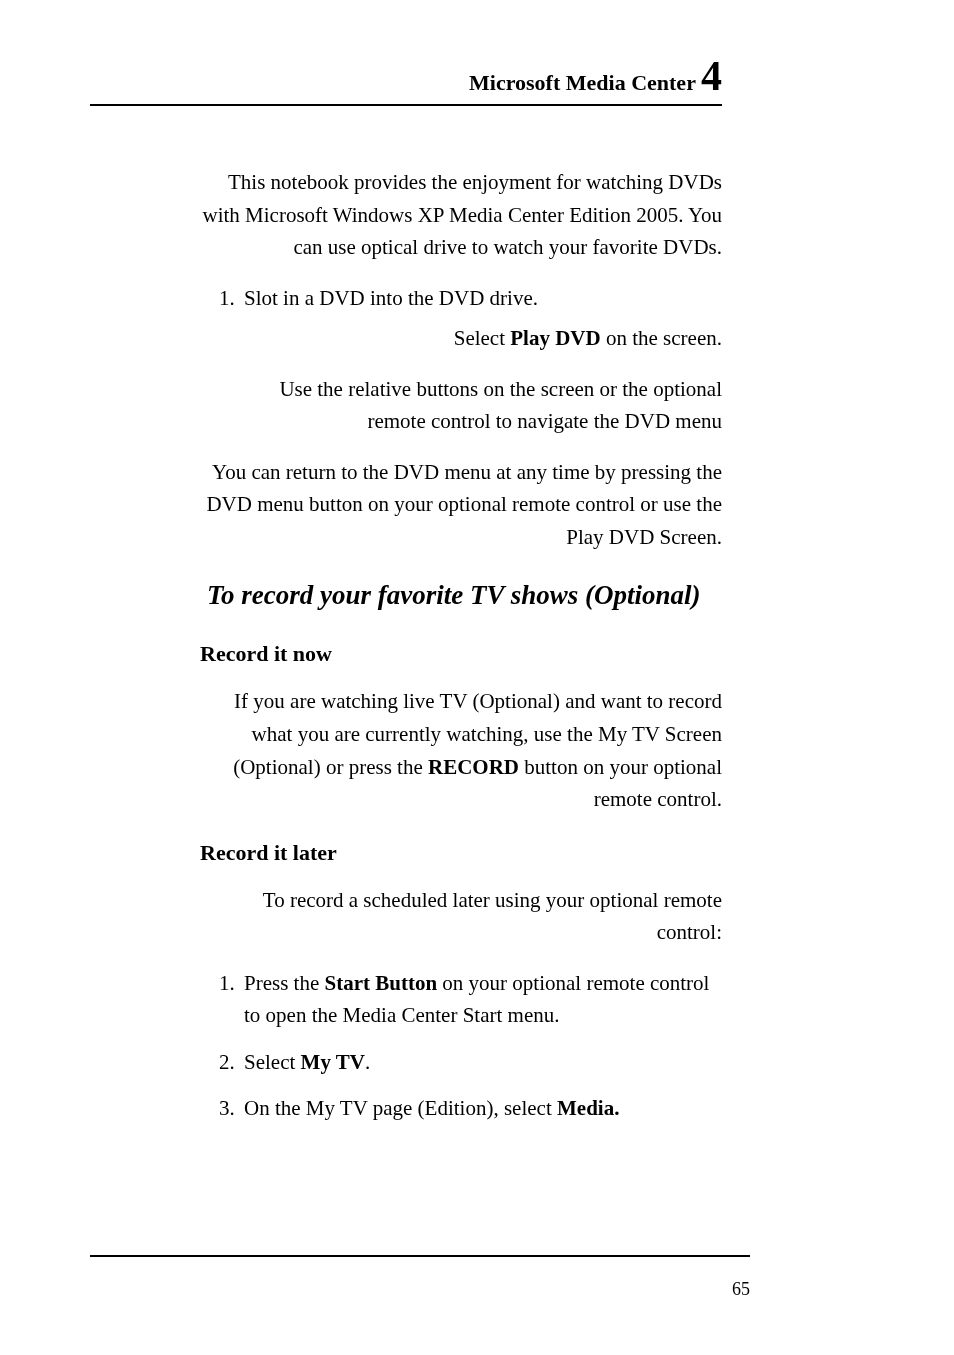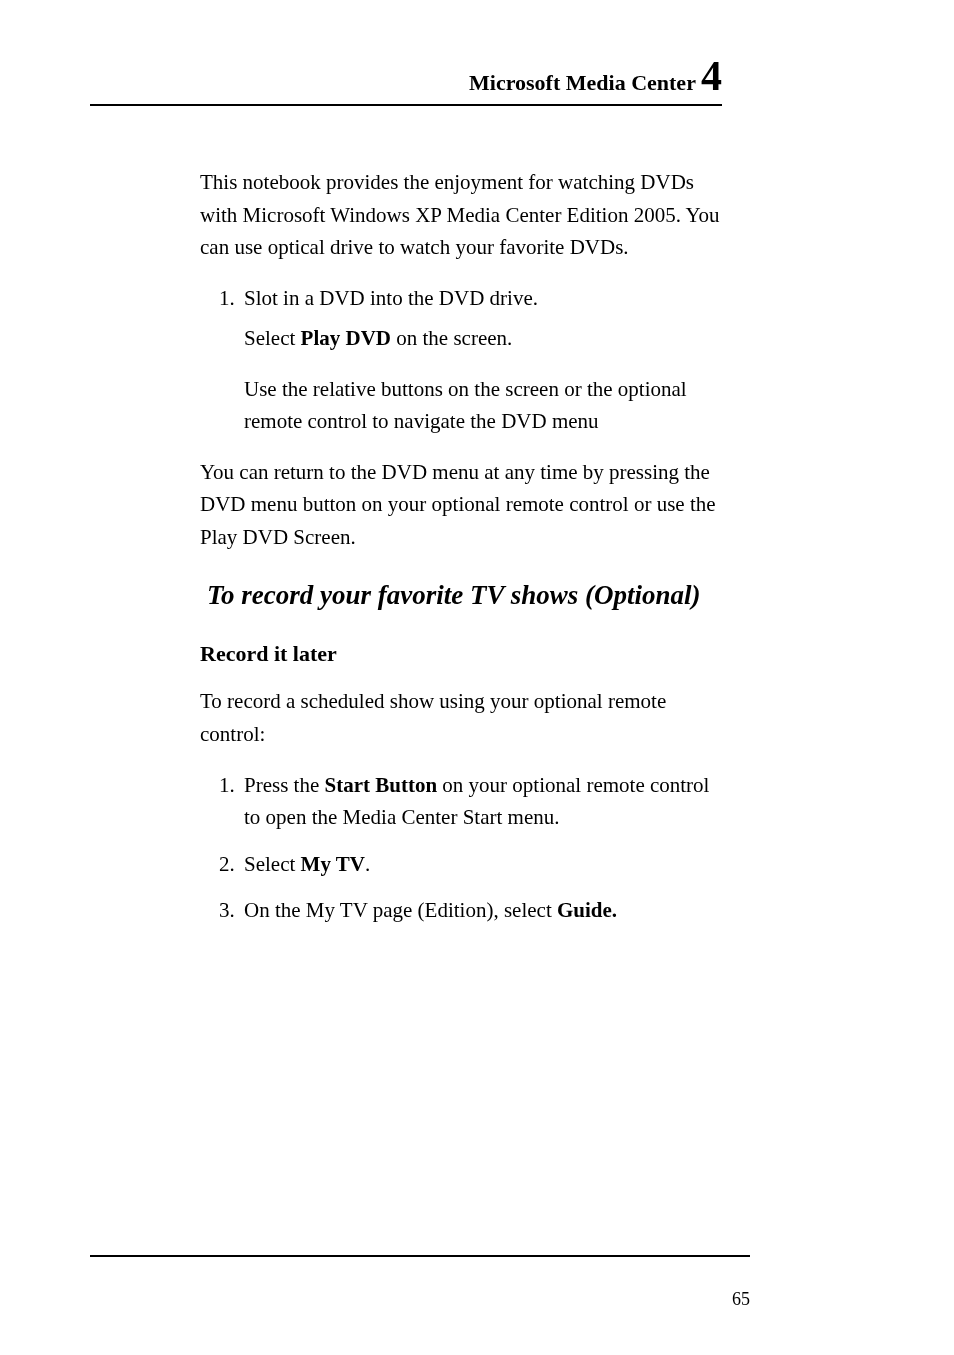--- a/index.html
+++ b/index.html
@@ -36,20 +36,21 @@
   }
   .content {
     margin-top: 60px;
     padding-left: 110px;
     padding-right: 0px;
     font-size: 21px;
     line-height: 1.55;
   }
   .content p {
     margin: 0 0 18px 0;
+    text-align: right;
   }
   .content ol {
     margin: 0 0 18px 0;
     padding-left: 40px;
   }
   .content ol > li {
     padding-left: 4px;
     margin-bottom: 14px;
   }
   .content ol > li .sub {
@@ -72,21 +73,21 @@
     position: absolute;
     left: 90px;
     right: 90px;
     bottom: 90px;
     border: none;
     border-top: 2px solid #000;
   }
   .page-number {
     position: absolute;
     right: 90px;
-    bottom: 45px;
+    bottom: 55px;
     font-size: 18px;
     font-family: Garamond, "Times New Roman", serif;
   }
 </style>
 </head>
 <body>
 
 <div class="page">
 
   <div class="running-head">
@@ -107,35 +108,39 @@
         </p>
         <p class="sub">Use the relative buttons on the screen or the optional remote control to navigate the DVD menu</p>
       </li>
     </ol>
 
     <p>You can return to the DVD menu at any time by pressing the DVD menu button on your optional remote control or use the Play DVD Screen.</p>
 
     <div class="h2">To record your favorite TV shows (Optional)</div>
 
 
+    <div class="h3">Record it now</div>
 
+    <p>
+      <span>If you are watching live TV (Optional) and want to record what you are currently watching, use the My TV Screen (Optional) or press the </span><span class="b">RECORD</span><span> button on your optional remote control.</span>
+    </p>
 
     <div class="h3">Record it later</div>
 
-    <p>To record a scheduled show using your optional remote control:</p>
+    <p>To record a scheduled later using your optional remote control:</p>
 
     <ol>
       <li>
         <span>Press the </span><span class="b">Start Button</span><span> on your optional remote control to open the Media Center Start menu.</span>
       </li>
       <li>
         <span>Select </span><span class="b">My TV</span><span>.</span>
       </li>
       <li>
-        <span>On the My TV page (Edition), select </span><span class="b">Guide.</span><span></span>
+        <span>On the My TV page (Edition), select </span><span class="b">Media.</span><span></span>
       </li>
     </ol>
 
   </div>
 
   <hr class="foot-rule">
   <div class="page-number">65</div>
 
 </div>
 

